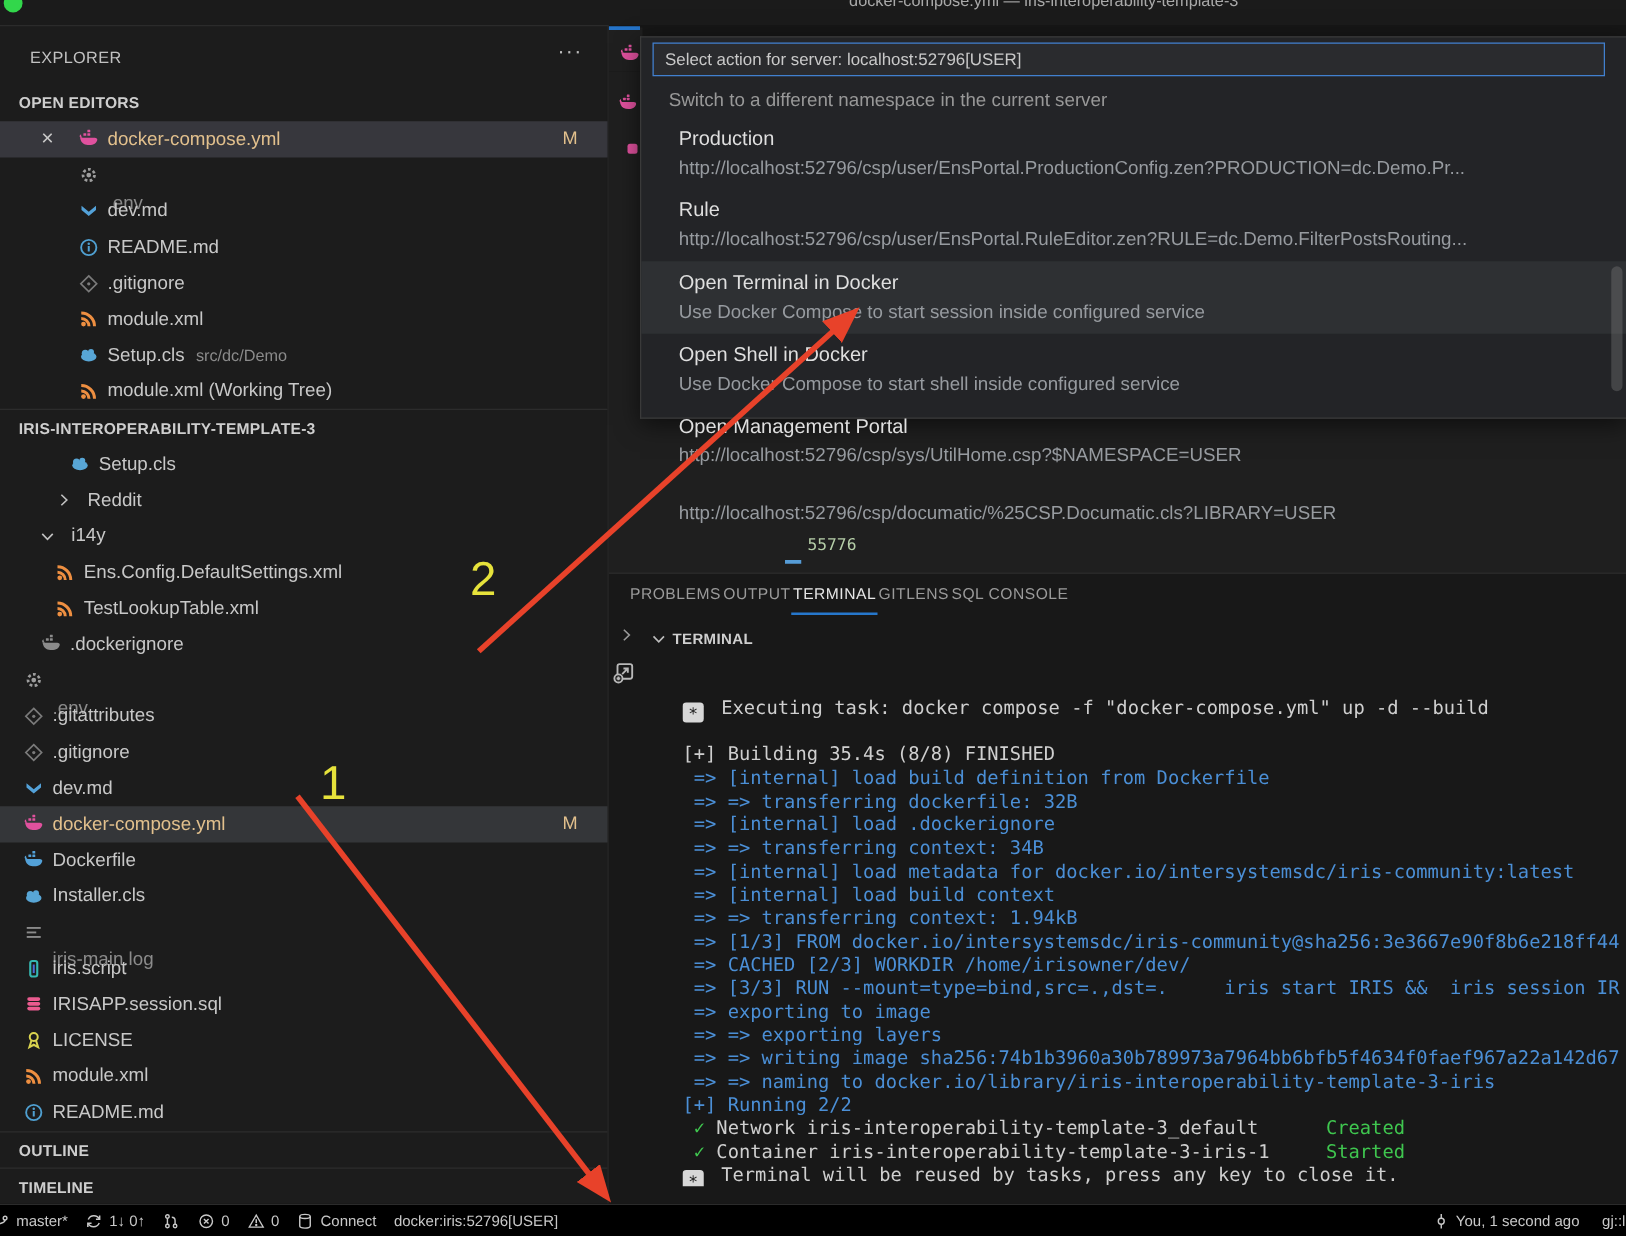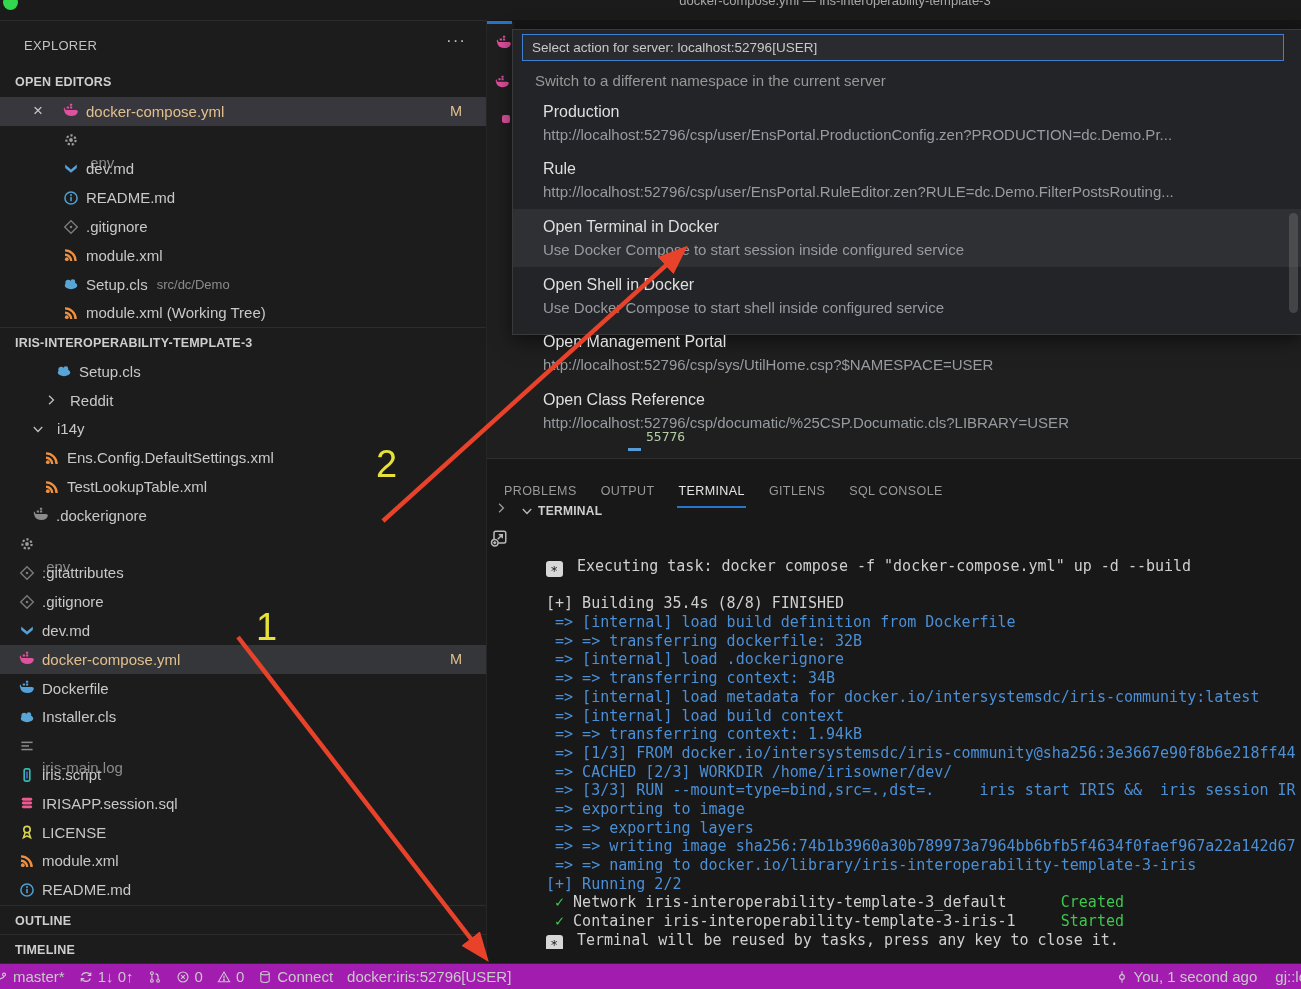--- a/index.html
+++ b/index.html
@@ -52,34 +52,34 @@
   #qp-input-text{margin-left:9px;font-size:13.5px;color:#c9c9c9;white-space:nowrap;}
   #qp-clipped{position:absolute;left:22px;top:36px;height:28px;display:flex;align-items:center;font-size:15px;color:#989898;white-space:nowrap;overflow:hidden;}
   #qp-list{position:absolute;left:0;top:64px;width:789px;}
   .qp-item{height:57.6px;display:flex;flex-direction:column;justify-content:center;gap:5px;padding-left:30px;box-sizing:border-box;}
   .qp-item.sel{background:#2e3033;}
   .qp-label{font-size:16px;color:#dfdfdf;white-space:nowrap;}
   .qp-desc{font-size:15px;color:#979ba0;white-space:nowrap;overflow:hidden;}
   #qp-scrollbar{position:absolute;right:3px;top:183px;width:9px;height:100px;border-radius:5px;background:rgba(130,130,130,.35);}
   
   #panel{left:486px;top:458px;width:815px;height:505px;background:#181818;border-top:1px solid #2e2e2e;z-index:4;box-sizing:border-box;}
-  #panel-tabs{position:absolute;left:17px;top:16px;height:34px;display:flex;column-gap:22px;align-items:center;}
+  #panel-tabs{position:absolute;left:17px;top:0;height:34px;display:flex;align-items:center;}
   .ptab{font-size:12.5px;letter-spacing:.4px;color:#9a9a9a;padding:8px 1px;border-bottom:2px solid transparent;}
   .ptab.active{color:#e6e6e6;border-bottom-color:#2677cb;}
   #term-head{position:absolute;left:0;top:38px;width:815px;height:28px;display:flex;align-items:center;}
   #panel-chevron{position:absolute;left:8px;top:42px;width:14px;height:14px;}
   #term-caret{margin-left:34px;width:14px;height:14px;display:inline-flex;}
   #term-title{margin-left:4px;font-weight:bold;font-size:12px;color:#cfcfcf;letter-spacing:.3px;}
   #rail-icon{position:absolute;left:3px;top:69px;width:20px;height:20px;}
   #term{position:absolute;left:60px;top:98px;right:0;font-family:"DejaVu Sans Mono",monospace;font-size:15px;line-height:18.7px;white-space:pre;overflow:hidden;}
   .tl{height:18.7px;position:relative;}
   .c-fg{color:#cfcfcf;} .c-blue{color:#4b8fd6;margin-top:21px;} .c-green{color:#3fc64f;}
   .star-box{display:inline-block;width:17px;height:16px;background:#d7d7d7;border-radius:3px;color:#222;font-size:13px;line-height:16px;text-align:center;margin-right:14px;vertical-align:-2px;}
   
-  #statusbar{left:0;top:963px;width:1301px;height:26px;background:#a21caf;border-top:1px solid #2b2b2b;z-index:20;display:flex;align-items:center;font-size:15px;color:#c8c8c8;overflow:hidden;box-sizing:border-box;}
+  #statusbar{left:0;top:963px;width:1301px;height:26px;background:#000000;border-top:1px solid #2b2b2b;z-index:20;display:flex;align-items:center;font-size:12px;color:#c8c8c8;overflow:hidden;box-sizing:border-box;}
   #status-left{display:flex;align-items:center;column-gap:14px;margin-left:-6px;}
   #status-right{margin-left:auto;display:flex;align-items:center;column-gap:18px;margin-right:-6px;}
   .st-item{display:flex;align-items:center;column-gap:5px;white-space:nowrap;}
   .st-icon{display:inline-flex;width:14px;height:14px;}
   .st-icon svg{width:100%;height:100%;}
   
   #arrows{left:0;top:0;width:1301px;height:989px;z-index:60;pointer-events:none;}
   .ann-label{position:absolute;font-size:38px;color:#e6e23b;z-index:61;pointer-events:none;}
 </style>
 </head>
@@ -477,21 +477,20 @@
       </div>
       <div class="qp-item">
         <div class="qp-label">Open Shell in Docker</div>
         <div class="qp-desc">Use Docker Compose to start shell inside configured service</div>
       </div>
       <div class="qp-item">
         <div class="qp-label">Open Management Portal</div>
         <div class="qp-desc">http://localhost:52796/csp/sys/UtilHome.csp?$NAMESPACE=USER</div>
       </div>
       <div class="qp-item">
-        <div class="qp-label">Open Class Reference</div>
         <div class="qp-desc">http://localhost:52796/csp/documatic/%25CSP.Documatic.cls?LIBRARY=USER</div>
       </div>
     </div>
   <div id="qp-scrollbar"></div>
 </div>
 
 <div class="abs" id="panel">
   <div id="panel-tabs">
       <span class="ptab">PROBLEMS</span>
       <span class="ptab">OUTPUT</span>

